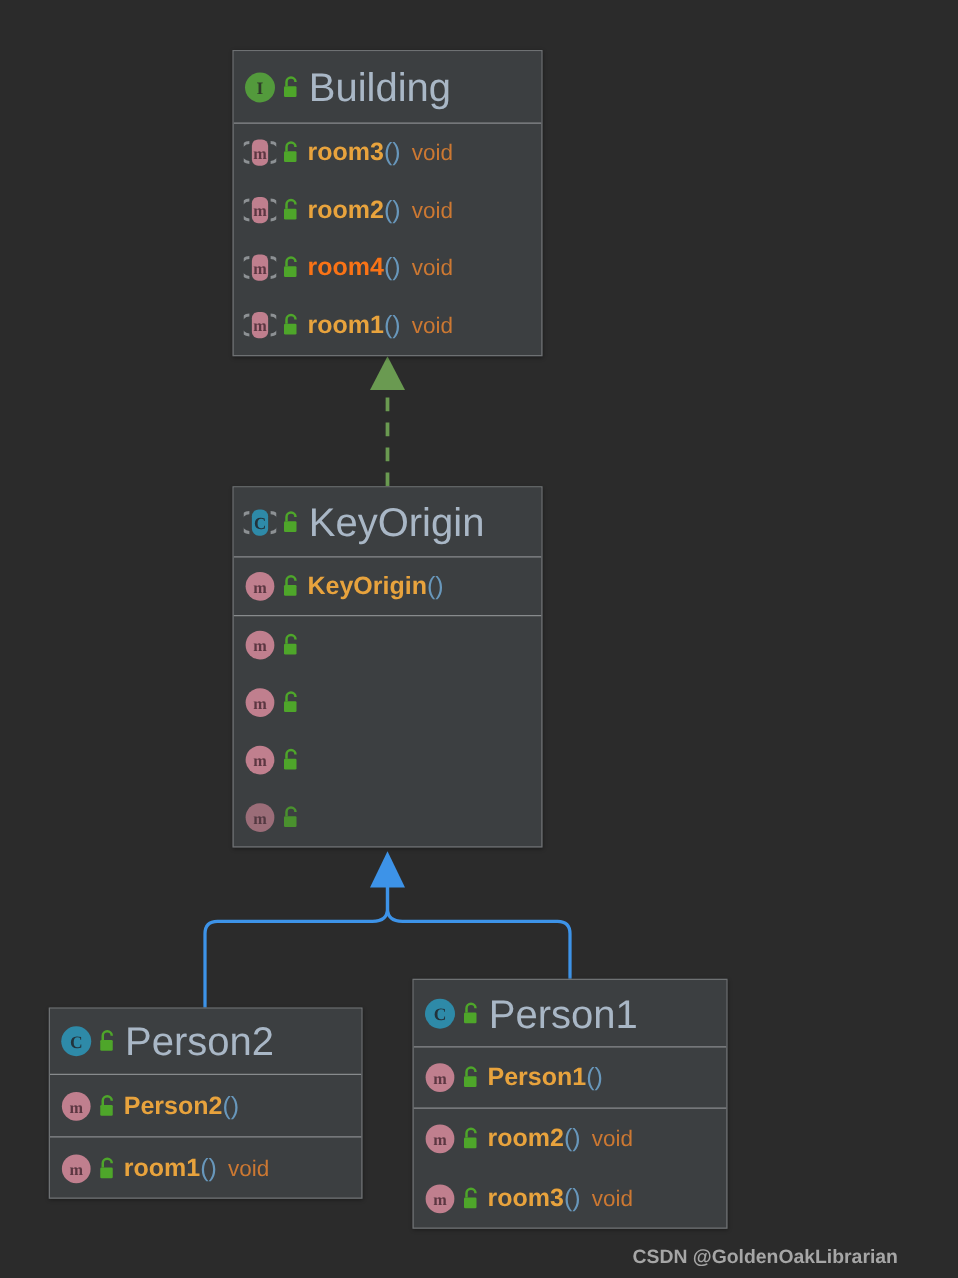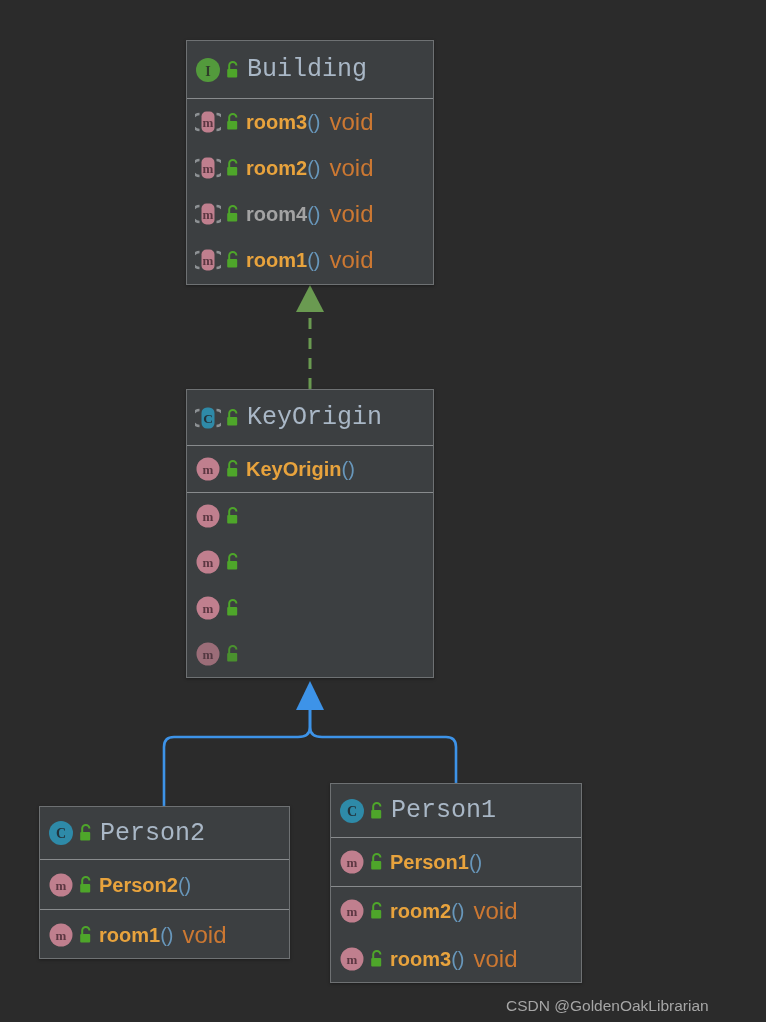--- a/index.html
+++ b/index.html
@@ -45,25 +45,24 @@
     display: flex;
     align-items: center;
     box-sizing: border-box;
     background: #3c3f41;
     border-bottom: 1px solid #888b8d;
     padding: 0 10px 0 8px;
   }
 
   .node-title {
     color: #a9b7c6;
-    font-size: 25px;
+    font-size: 32px;
     line-height: 1;
     white-space: nowrap;
     margin-left: 6px;
-    font-family: Liberation Mono, monospace;
   }
 
   .node-section {
     box-sizing: border-box;
   }
   .node-section + .node-section {
     border-top: 1px solid #888b8d;
   }
 
   .member-row {
@@ -81,21 +80,21 @@
     margin-left: 5px;
     font-weight: bold;
   }
   .member-parens {
     color: #6897bb;
     font-size: 20px;
     line-height: 1;
   }
   .member-type {
     color: #cc7832;
-    font-size: 24px;
+    font-size: 18px;
     line-height: 1;
     margin-left: 9px;
   }
 
   
   .icon {
     display: inline-flex;
     align-items: center;
     justify-content: center;
     flex: none;
@@ -108,20 +107,21 @@
   .row-faded .icon-kind svg { opacity: 0.72; }
   .row-faded .lock-icon svg { opacity: 0.8; }
 
   
   #watermark {
     position: absolute;
     color: #a6a6a6;
     font-size: 15.5px;
     line-height: 1;
     white-space: nowrap;
+    font-weight: bold;
   }
 </style>
 </head>
 <body style="background: rgb(43, 43, 43);">
 
 <div id="diagram-canvas">
 
   <svg id="connector-layer" viewBox="0 0 766 1022" width="766" height="1022">
 
     <g>
@@ -200,21 +200,21 @@
                 <rect x="6.5" y="2.5" width="13" height="21" rx="5" fill="#c07f8e"></rect>
                 <text x="13" y="18" text-anchor="middle" font-family="Liberation Serif, serif" font-size="13" font-weight="bold" fill="#5c3742">m</text>
               </svg>
             </span>
             <span class="icon lock-icon">
               <svg width="17" height="20" viewBox="0 0 17 20">
                 <path d="M5.2 9 L5.2 5.6 A 3.6 3.6 0 0 1 12.4 5.6" fill="none" stroke="#4ea62a" stroke-width="2"></path>
                 <rect x="3.2" y="9" width="10" height="8.6" rx="1" fill="#4ea62a"></rect>
               </svg>
             </span>
-            <span class="member-name" style="color: #a3a3a3;">room4</span>
+            <span class="member-name" style="color: #f97316;">room4</span>
             <span class="member-parens" style="color: rgb(104, 151, 187);">()</span>
             <span class="member-type" style="color: rgb(204, 120, 50);">void</span>
           </div>
           <div class="member-row" style="height: 46px;">
             <span class="icon icon-kind">
               <svg width="26" height="26" viewBox="0 0 26 26">
                 <path d="M4.5 5 A 7.5 8 0 0 0 4.5 21" fill="none" stroke="#8d9194" stroke-width="2.4"></path>
                 <path d="M21.5 5 A 7.5 8 0 0 1 21.5 21" fill="none" stroke="#8d9194" stroke-width="2.4"></path>
                 <rect x="6.5" y="2.5" width="13" height="21" rx="5" fill="#c07f8e"></rect>
                 <text x="13" y="18" text-anchor="middle" font-family="Liberation Serif, serif" font-size="13" font-weight="bold" fill="#5c3742">m</text>

